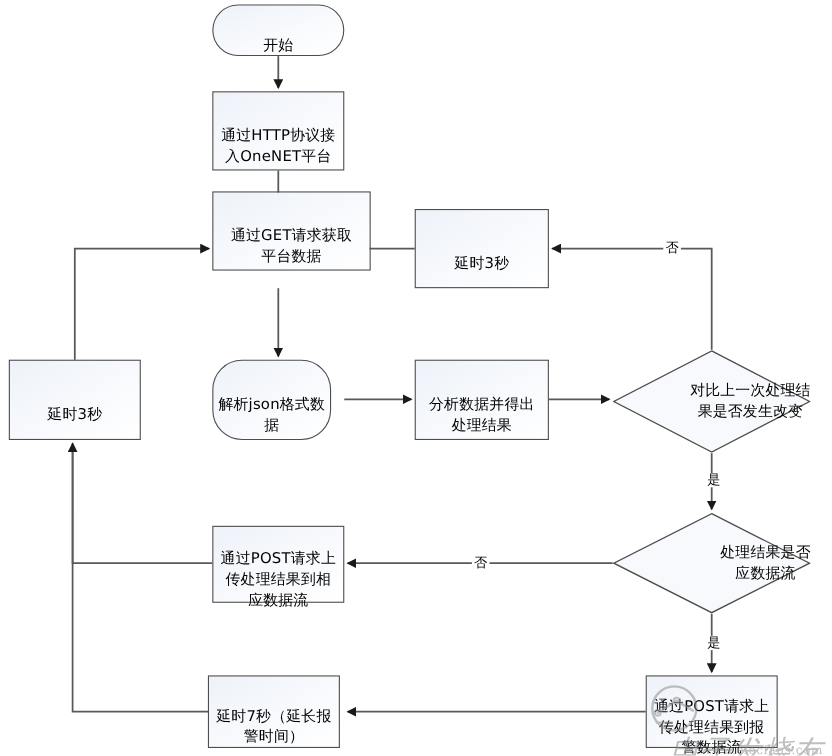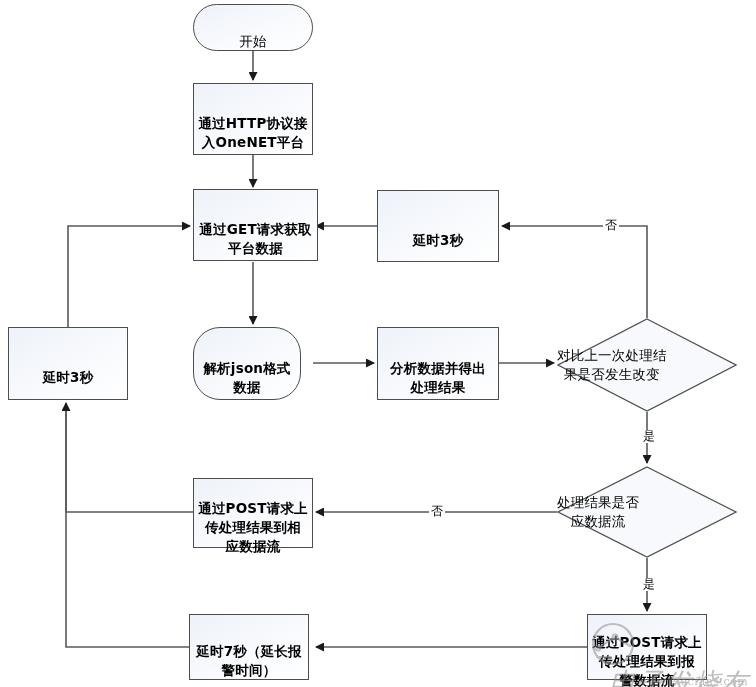--- a/index.html
+++ b/index.html
@@ -30,37 +30,36 @@
     justify-content: center;
     text-align: center;
     color: #000000;
     font-size: 13.5px;
     line-height: 19px;
     letter-spacing: 0.2px;
   }
   .proc {
     border: 1px solid #4d4d4d;
     background: linear-gradient(to bottom right, #eef2f9 0%, #f8fafd 55%, #ffffff 100%);
-    font-weight: bold;
   }
   .term {
     border: 1px solid #4d4d4d;
     border-radius: 26px;
     background: linear-gradient(to bottom right, #eef2f9 0%, #f8fafd 55%, #ffffff 100%);
   }
   .node .txt {
     padding: 0 4px;
     white-space: pre-line;
     margin-top: 28px;
   }
   .diamond {
     position: absolute;
     display: flex;
     align-items: center;
-    justify-content: flex-start;
+    justify-content: flex-end;
   }
   .diamond svg {
     position: absolute;
     left: 0;
     top: 0;
   }
   .diamond .txt {
     position: relative;
     z-index: 2;
     text-align: center;
@@ -152,21 +151,21 @@
 
   <div class="node term" style="left:193px; top:4px; width:120px; height:47px;">
     <span class="txt">开始</span>
   </div>
 
   <div class="node proc" style="left:193px; top:83px; width:120px; height:72px;">
     <span class="txt">通过HTTP协议接
 入OneNET平台</span>
   </div>
 
-  <div class="node proc" style="left:193px; top:189px; width:125px; height:72px;">
+  <div class="node proc" style="left:193px; top:174px; width:144px; height:72px;">
     <span class="txt">通过GET请求获取
 平台数据</span>
   </div>
 
   <div class="node proc" style="left:377px; top:190px; width:122px; height:72px;">
     <span class="txt">延时3秒</span>
   </div>
 
   <div class="node proc" style="left:8px; top:327px; width:120px; height:73px;">
     <span class="txt">延时3秒</span>

